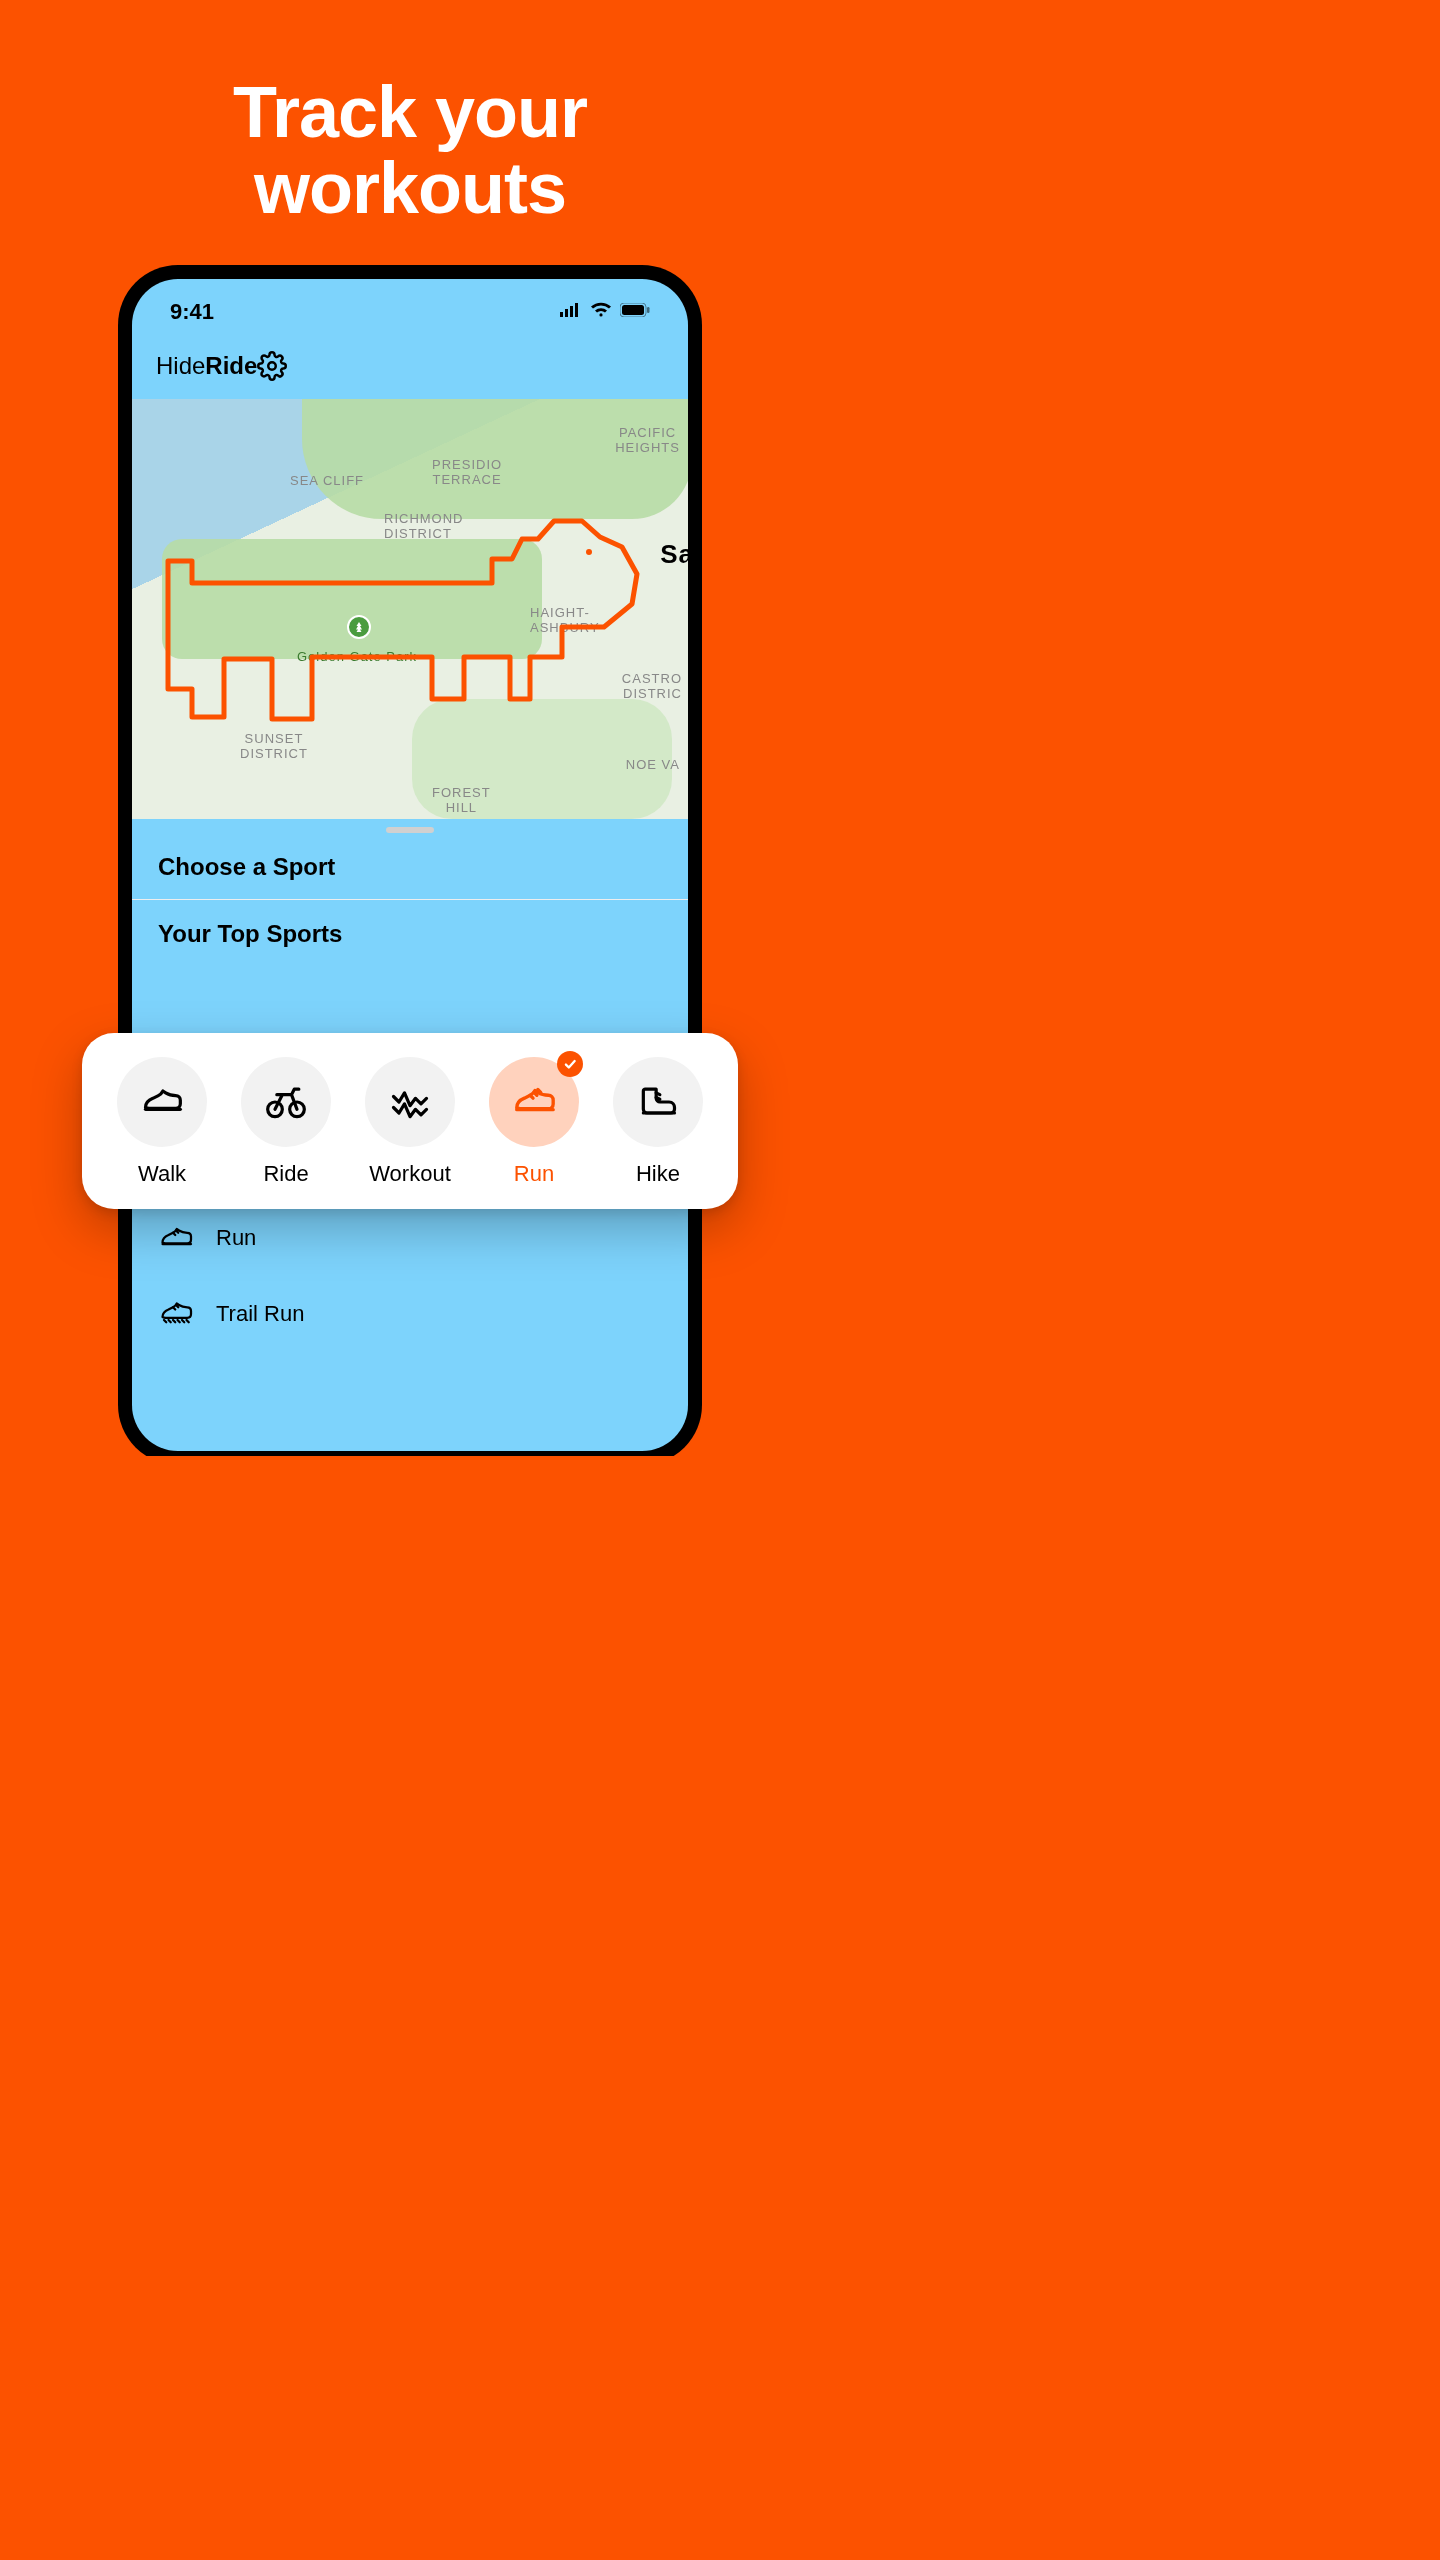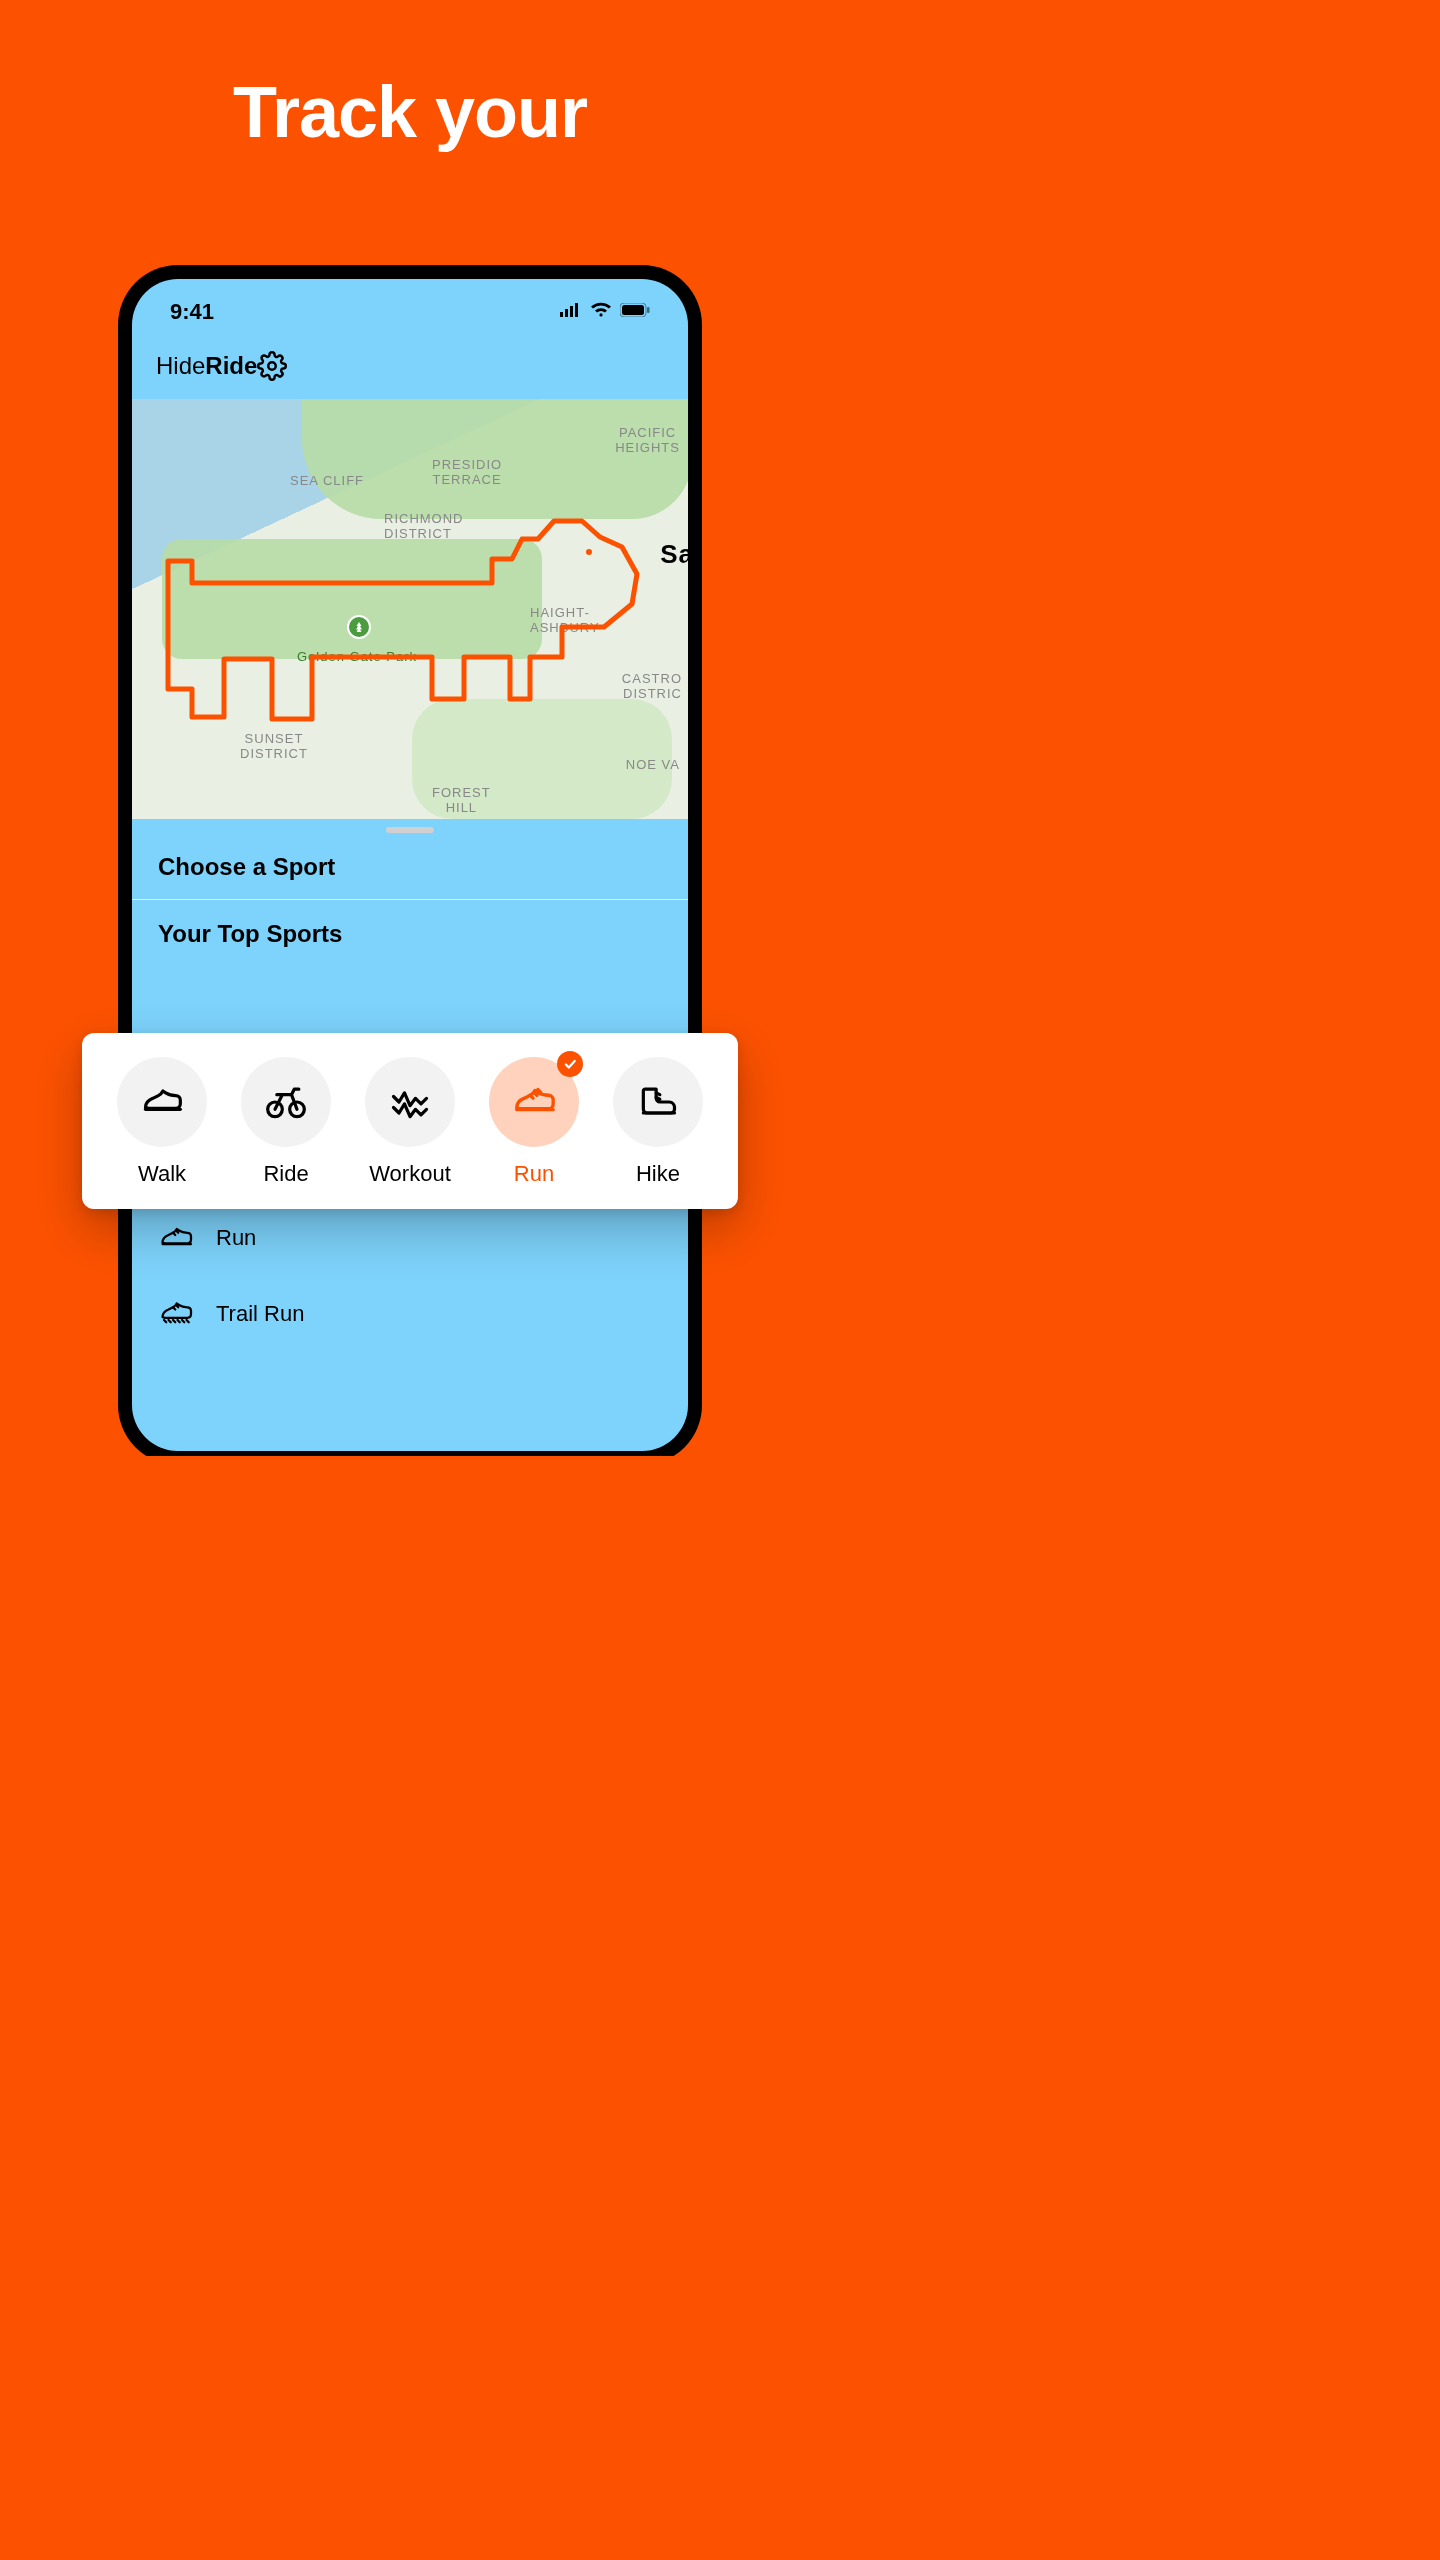--- a/index.html
+++ b/index.html
@@ -171,21 +171,21 @@
     justify-content: center;
   }
 
   
   .sports-bar {
     position: absolute;
     left: 82px;
     right: 82px;
     top: 1033px;
     background: #fff;
-    border-radius: 12px;
+    border-radius: 32px;
     box-shadow: 0 20px 50px rgba(0,0,0,.25), 0 4px 12px rgba(0,0,0,.12);
     padding: 24px 18px 22px 18px;
     display: flex;
     justify-content: space-around;
   }
   .sport-item {
     display: flex;
     flex-direction: column;
     align-items: center;
     gap: 14px;
@@ -224,20 +224,21 @@
     align-items: center;
     justify-content: center;
     color: #fff;
   }
 </style>
 </head>
 <body>
 
 <div class="hero-title">
   <div>Track your</div>
+  <div>workouts</div>
 </div>
 
 <div class="phone">
   <div class="screen">
 
     <div class="status-bar">
       <div class="status-time">9:41</div>
       <div class="status-icons">
         <span>
           <svg width="22" height="14" viewBox="0 0 22 14">

